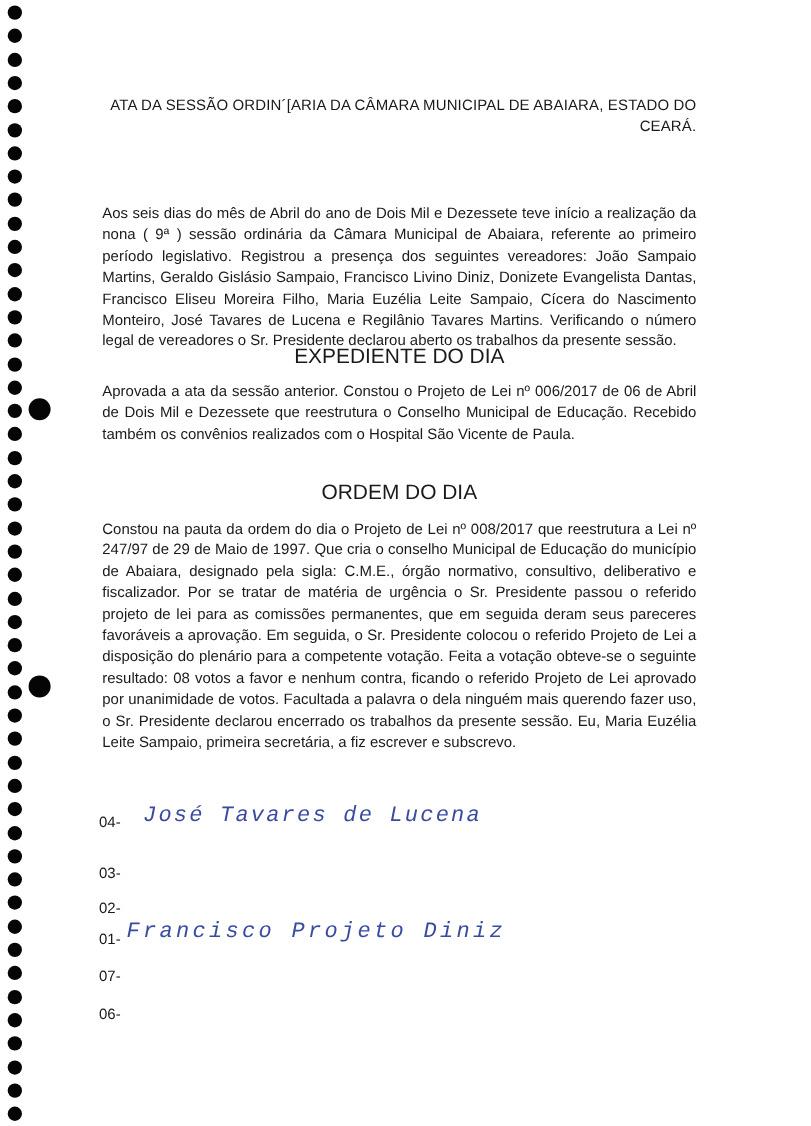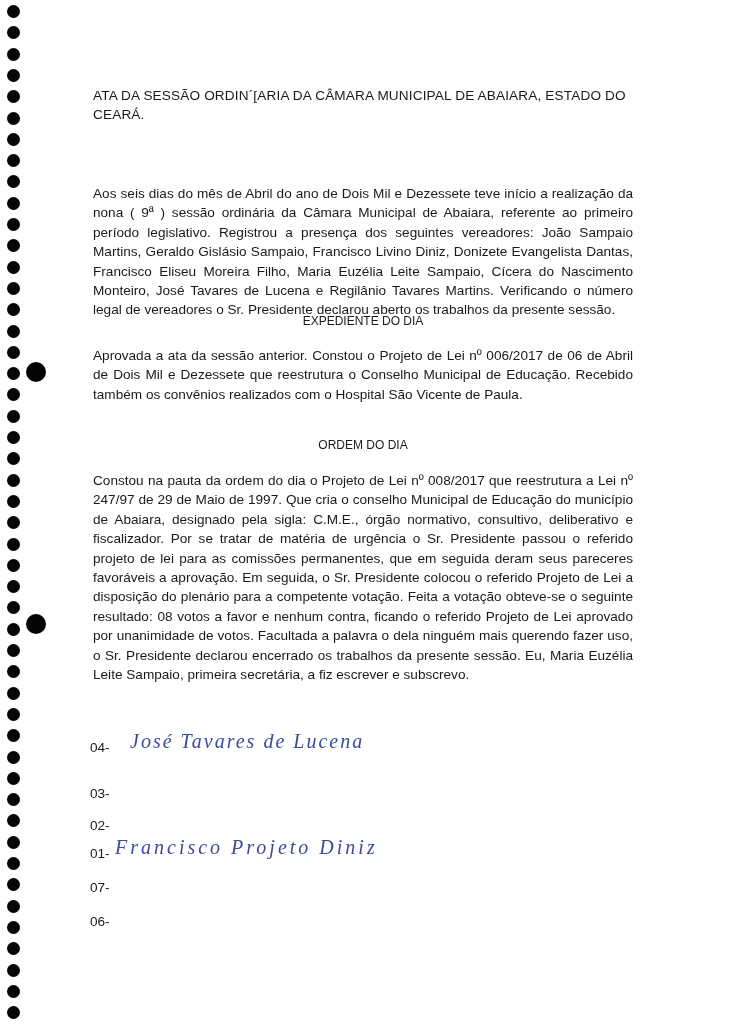--- a/index.html
+++ b/index.html
@@ -15,30 +15,30 @@
     border-radius: 50%; background: #050505;
   }
   .big-hole {
     position: absolute; left: 26px; width: 20px; height: 20px;
     border-radius: 50%; background: #050505;
   }
   .page-text {
     position: absolute; left: 93px; width: 540px;
     font-size: 13.6px; line-height: 19.4px; text-align: justify;
   }
-  .title { top: 86px; text-align: left; letter-spacing: 0.15px; }
+  .title { top: 86px; text-align: right; letter-spacing: 0.15px; }
   .p1 { top: 140px; margin-top: 44px; }
-  .heading { position: absolute; left: 93px; width: 540px; text-align: center; font-size: 12px; }
+  .heading { position: absolute; left: 93px; width: 540px; text-align: center; font-size: 19px; }
   .h1 { top: 314px; }
   .p2 { top: 346px; }
   .h2 { top: 438px; }
   .p3 { top: 471px; }
   .sig-line { position: absolute; left: 90px; font-size: 13.6px; }
   .signature {
-    position: absolute; font-family: Liberation Serif, serif; font-style: italic;
+    position: absolute; font-family: Liberation Mono, monospace; font-style: italic;
     color: #3a4aa0; font-size: 20px; letter-spacing: 2px;
   }
 </style>
 </head>
 <body>
 
 <div class="holes" id="holes">
     <div class="hole" style="top: 5px;"></div>
     <div class="hole" style="top: 26.3px;"></div>
     <div class="hole" style="top: 47.6px;"></div>

